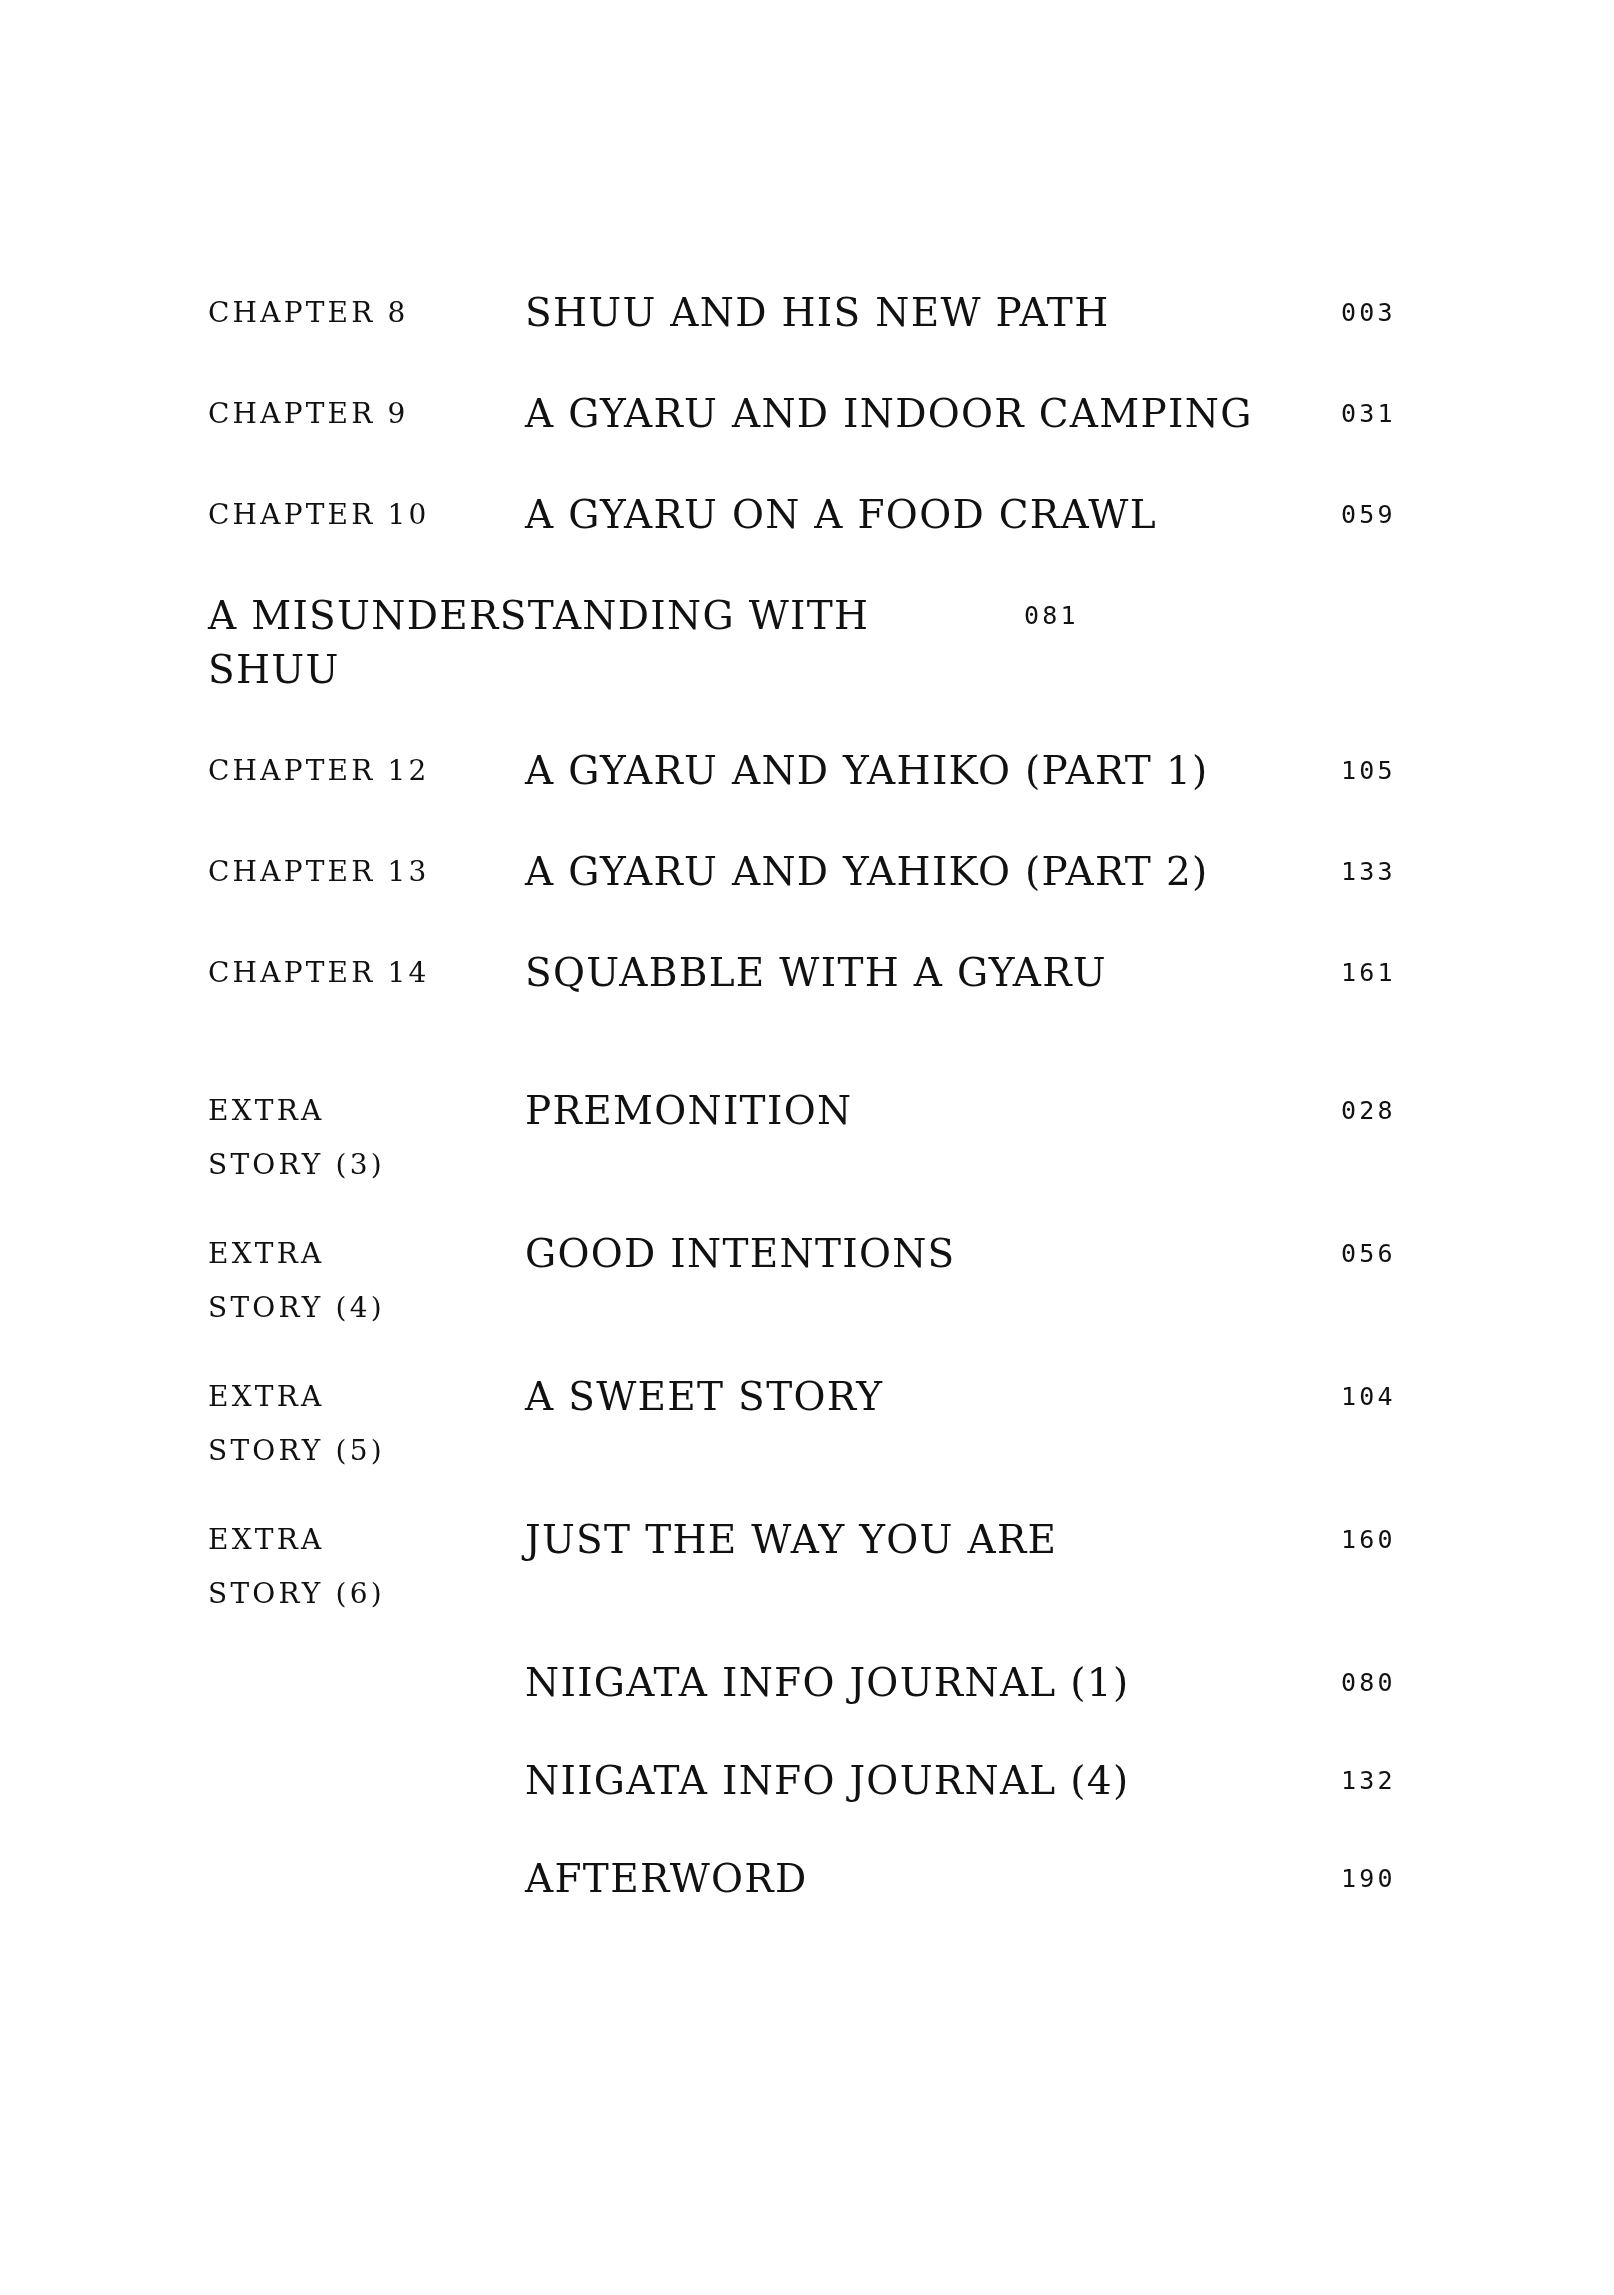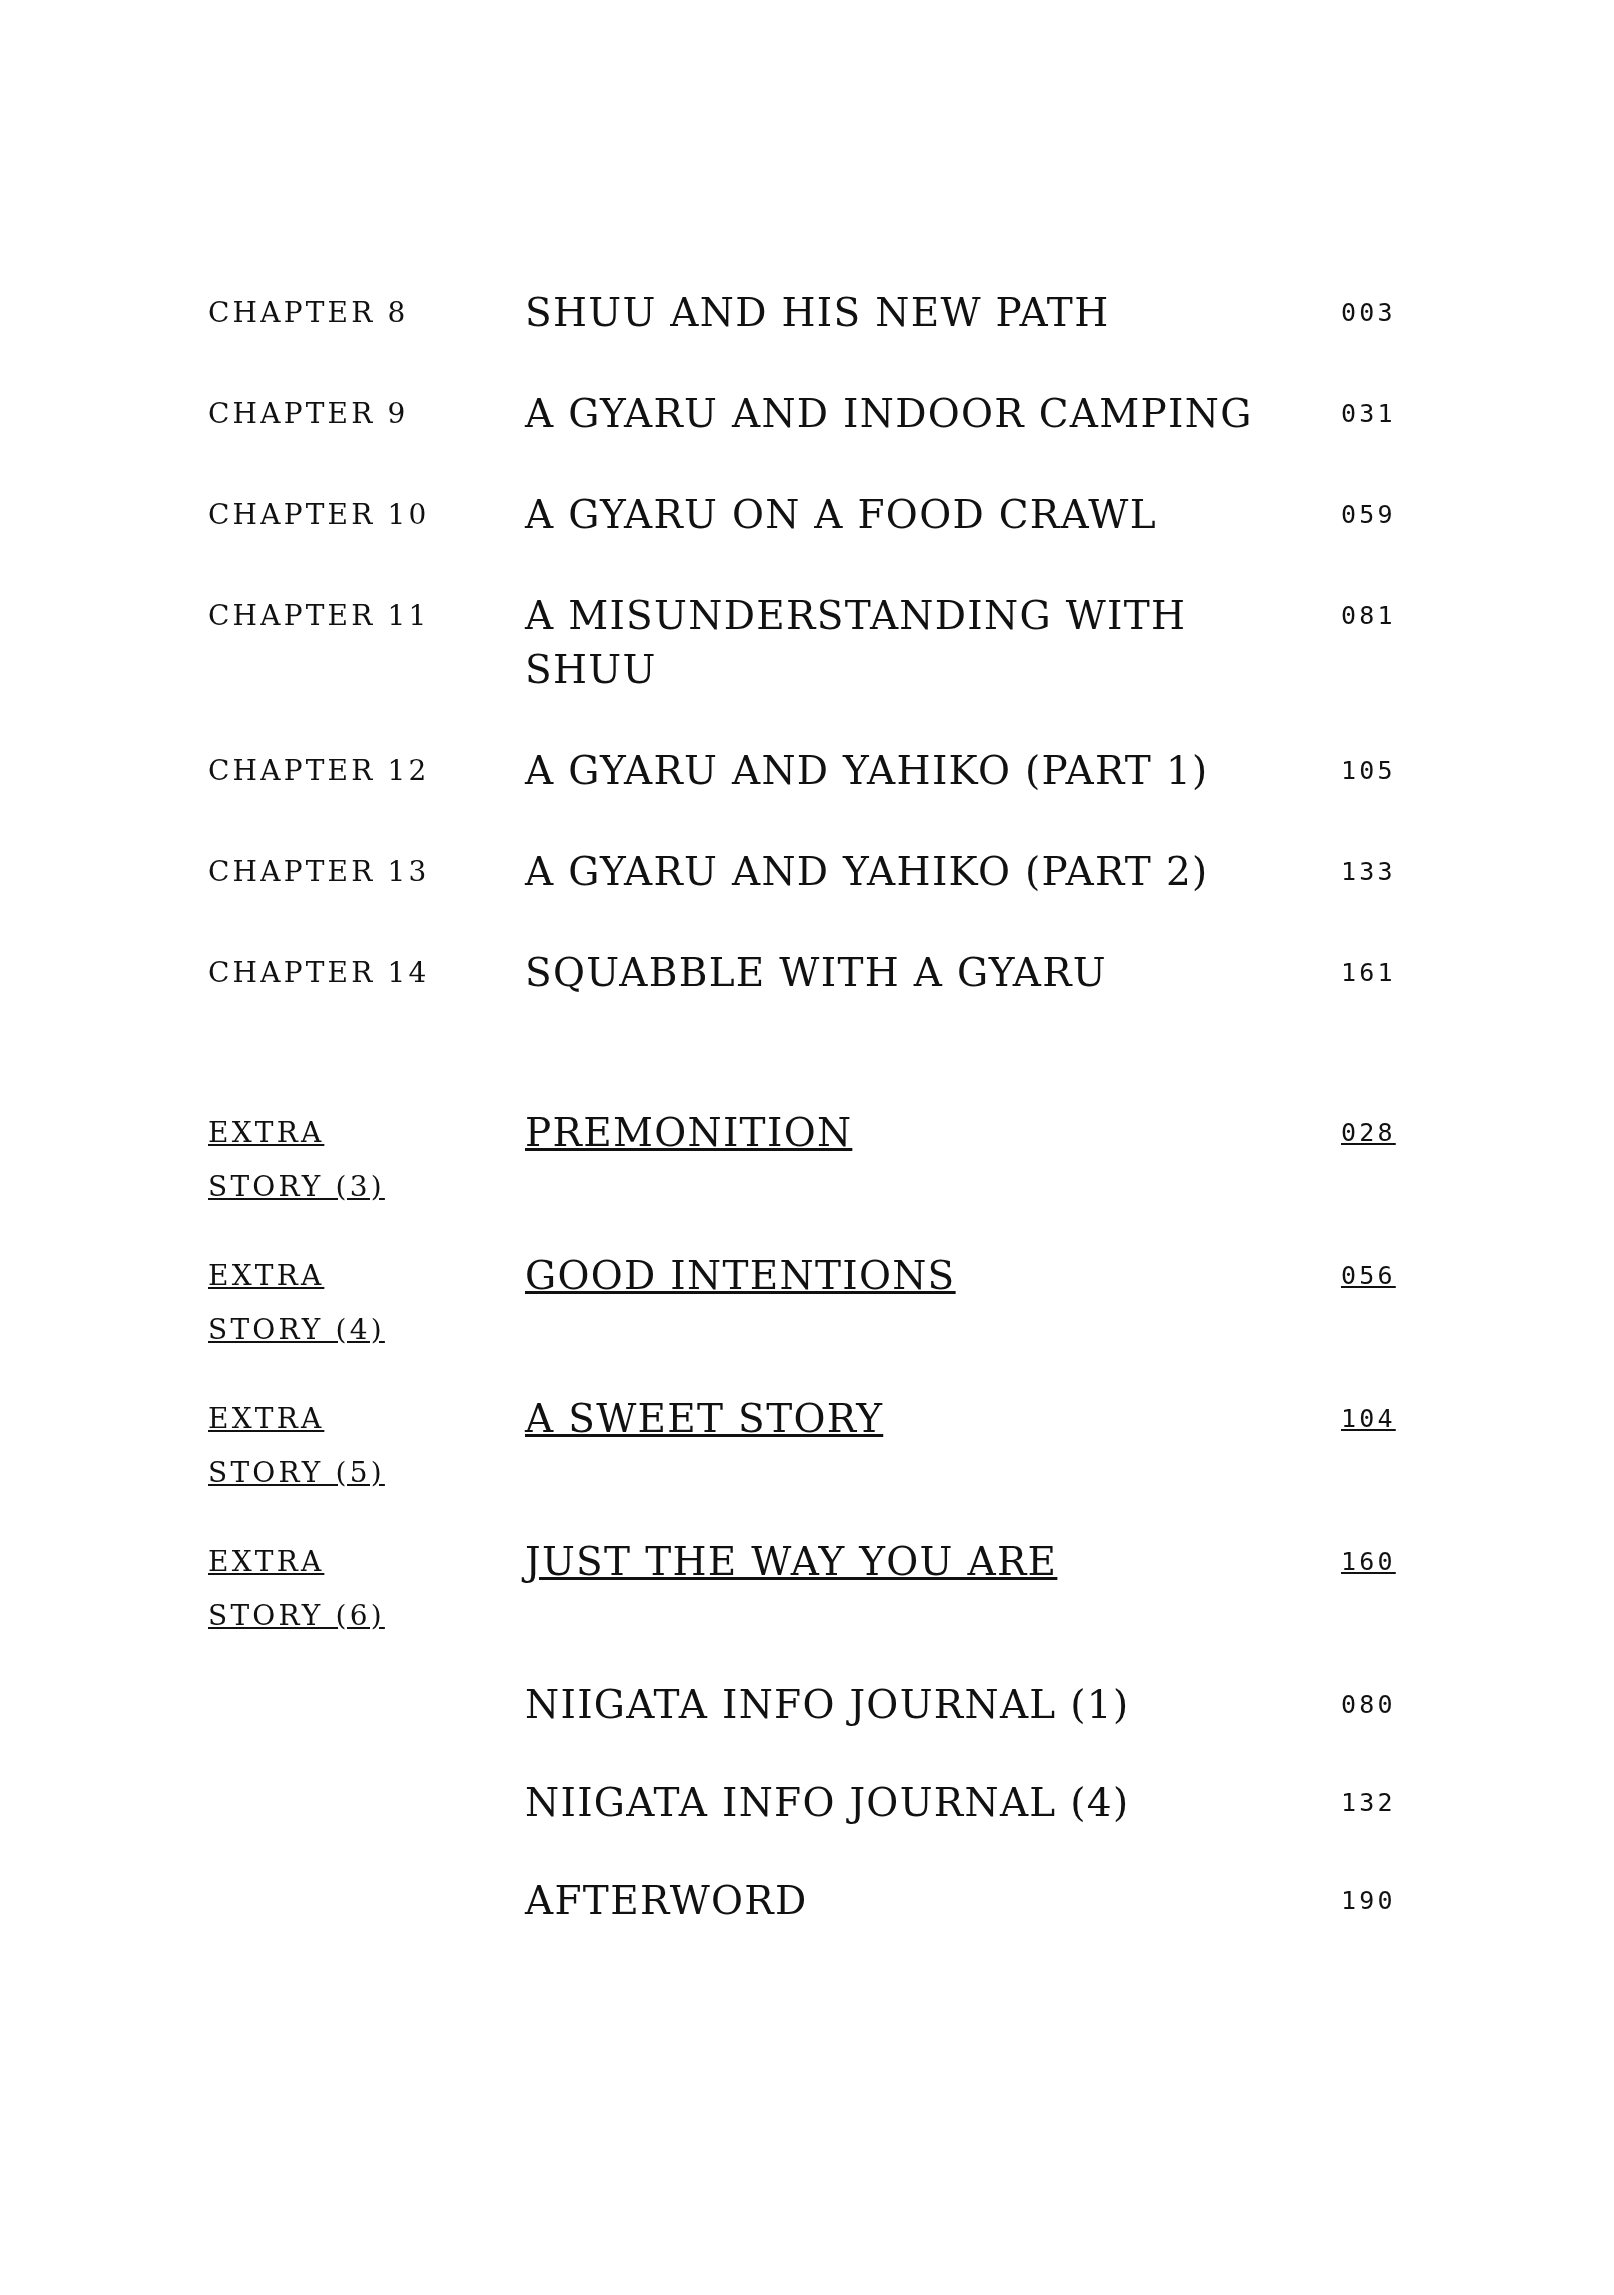--- a/index.html
+++ b/index.html
@@ -37,21 +37,21 @@
     white-space: pre-line;
   }
   .cell-page {
     flex: 0 0 151px;
     font-family: "DejaVu Sans Mono", monospace;
     font-size: 25px;
     letter-spacing: 3.2px;
     line-height: 54px;
   }
   .group-chapters .row + .row { margin-top: 47px; }
-  .group-extras { margin-top: 106px; text-decoration: underline; }
+  .group-extras { margin-top: 84px; }
   .group-extras .row + .row { margin-top: 35px; }
   .group-back { margin-top: 35px; }
   .group-back .row + .row { margin-top: 44px; }
 </style>
 </head>
 <body>
 
 <div class="page">
 
   <div class="group group-chapters">
@@ -64,21 +64,20 @@
       <span class="cell-label">CHAPTER 9</span>
       <span class="cell-title">A GYARU AND INDOOR CAMPING</span>
       <span class="cell-page">031</span>
     </div>
     <div class="row">
       <span class="cell-label">CHAPTER 10</span>
       <span class="cell-title">A GYARU ON A FOOD CRAWL</span>
       <span class="cell-page">059</span>
     </div>
     <div class="row">
-      <span class="cell-label">CHAPTER 11</span>
       <span class="cell-title">A MISUNDERSTANDING WITH
 SHUU</span>
       <span class="cell-page">081</span>
     </div>
     <div class="row">
       <span class="cell-label">CHAPTER 12</span>
       <span class="cell-title">A GYARU AND YAHIKO (PART 1)</span>
       <span class="cell-page">105</span>
     </div>
     <div class="row">

